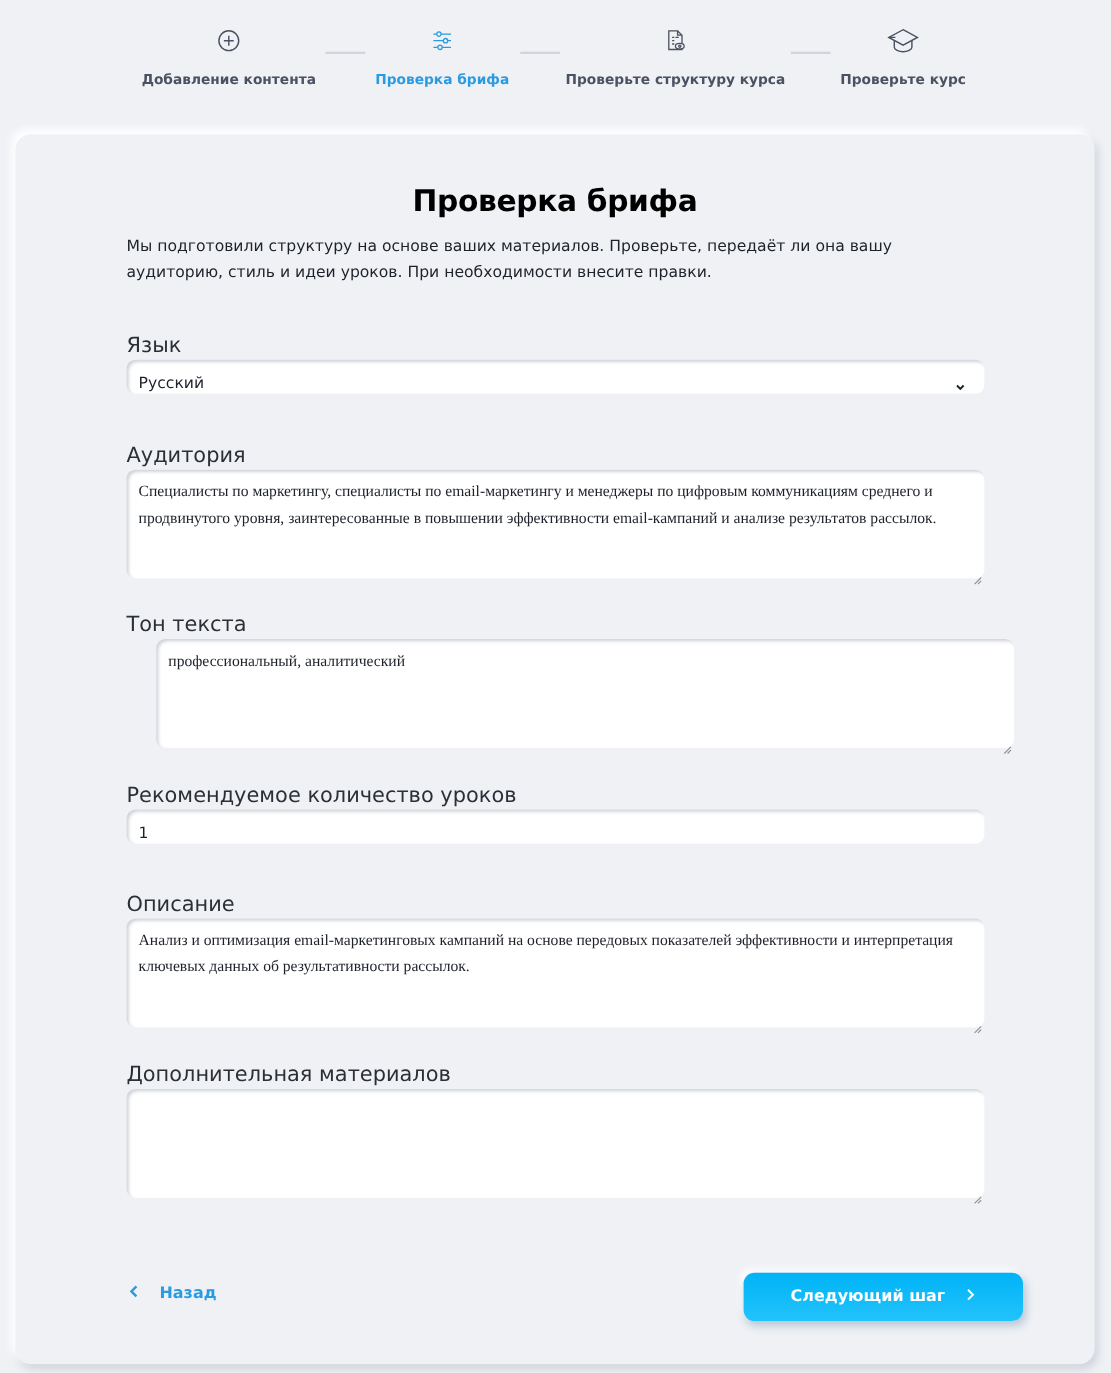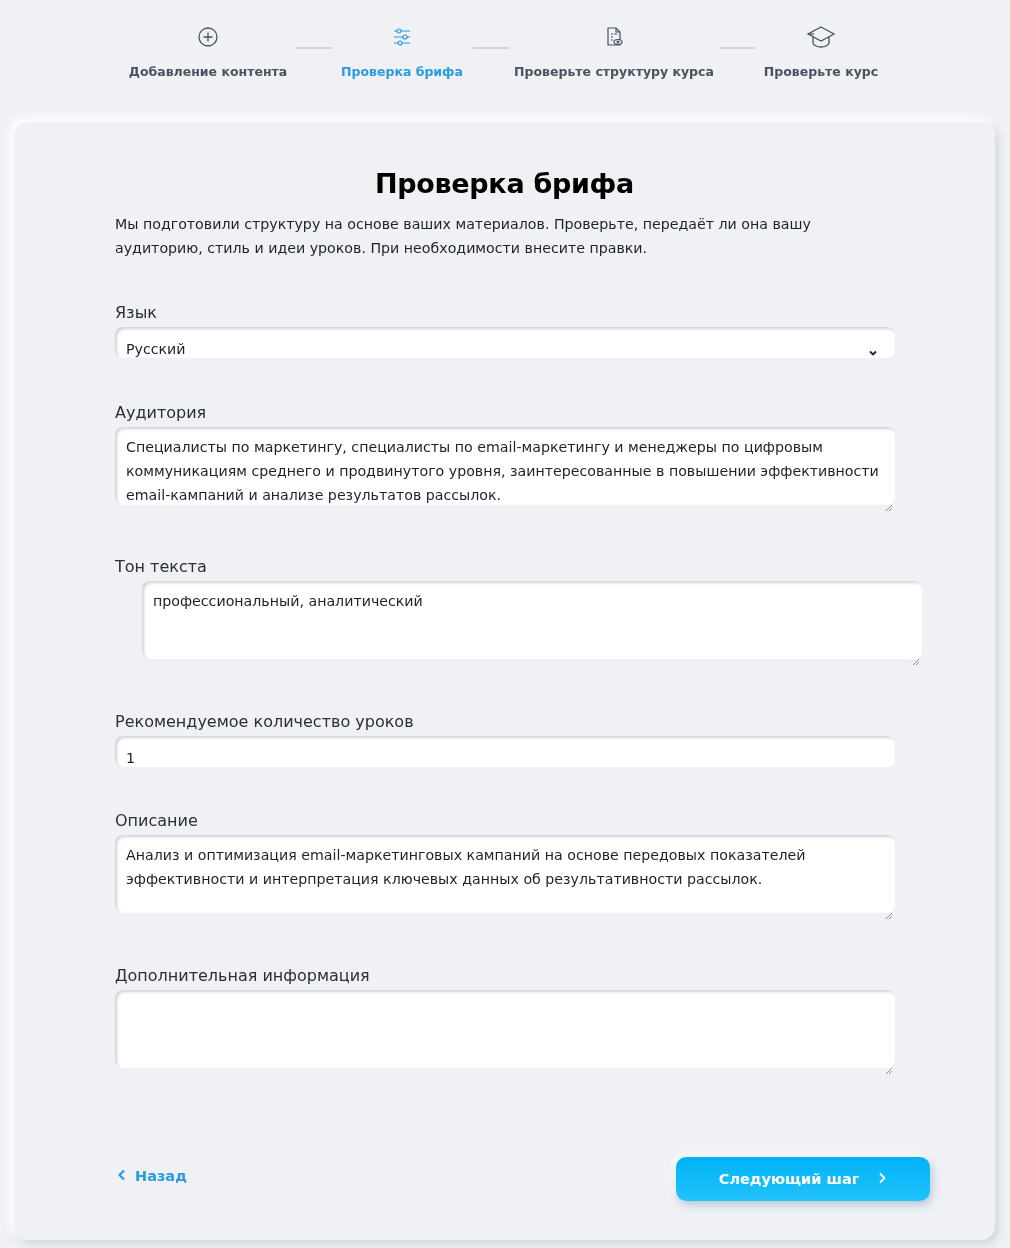--- a/index.html
+++ b/index.html
@@ -7,28 +7,28 @@
     .stepper { position: absolute; top: 0; left: 0; width: 1010px; height: 110px; }
     .step { position: absolute; top: 22px; display: flex; flex-direction: column; align-items: center; }
     .step .icon { width: 30px; height: 30px; display: flex; align-items: center; justify-content: center; }
     .step .label { margin-top: 12px; font-size: 12.5px; font-weight: bold; color: #4a5160; white-space: nowrap; }
     .step.active .label { color: #2a9be0; }
     .connector { position: absolute; top: 47px; height: 2px; background: #cfd3da; width: 36px; }
     .card { position: absolute; left: 14px; top: 122px; width: 981px; height: 1118px; background: #eff1f5; border-radius: 14px;
       box-shadow: -4px -4px 8px #ffffff, 3px 4px 8px #cdd2db; }
     .title { position: absolute; top: 46px; left: 0; width: 100%; text-align: center; font-size: 27px; font-weight: bold; color: #000; letter-spacing: -0.3px; }
     .subtitle { position: absolute; top: 90px; left: 101px; width: 780px; font-size: 14.2px; line-height: 24px; color: #1d2129; }
-    .field-label { position: absolute; left: 101px; font-size: 16px; color: #2b2f36; }
+    .field-label { position: absolute; left: 101px; font-size: 19px; color: #2b2f36; }
     .field { position: absolute; left: 101px; width: 780px; background: #fff; border-radius: 8px;
       box-shadow: inset 2px 2px 3px #cfd3da; font-size: 14.2px; color: #1d2129; padding: 12px 11px; line-height: 24px; }
     .field.single { height: 31px; padding: 10px 11px; }
-    .field.multi { height: 78px; padding: 8px 11px; }
+    .field.multi { height: 99px; padding: 8px 11px; font-family: Liberation Serif, serif; }
     .resize { position: absolute; right: 2px; bottom: 2px; width: 8px; height: 8px; }
     .chev { position: absolute; right: 16px; top: 15px; width: 12px; height: 12px; }
-    .back { position: absolute; left: 103px; top: 1046px; display: flex; align-items: center; gap: 8px; color: #2a9be0; font-weight: bold; font-size: 14.5px; cursor: pointer; }
+    .back { position: absolute; left: 103px; top: 1046px; display: flex; align-items: center; gap: 18px; color: #2a9be0; font-weight: bold; font-size: 14.5px; cursor: pointer; }
     .next { position: absolute; left: 662px; top: 1035px; width: 254px; height: 44px; border-radius: 10px;
       background: linear-gradient(180deg, #00b3f7 0%, #22c3fb 100%); box-shadow: 2px 4px 8px #b9c6d6, -3px -3px 6px #ffffff;
       display: flex; align-items: center; justify-content: center; gap: 18px; color: #fff; font-weight: bold; font-size: 14.5px; cursor: pointer; }
   </style>
 </head>
 <body>
 
 <div class="stepper">
   <div class="step" style="left:136px; width:144px;text-align:center;">
     <span class="icon">
@@ -113,21 +113,21 @@
   </div>
 
   <div class="field-label" style="top:689px;">Описание</div>
   <div class="field multi" style="top:713px;">
     <span>Анализ и оптимизация email-маркетинговых кампаний на основе передовых показателей эффективности и интерпретация ключевых данных об результативности рассылок.</span>
     <span class="resize"><svg width="8" height="8">
           <path d="M1 7L7 1M4 7L7 4" stroke="#8a8f98" stroke-width="1"></path>
         </svg></span>
   </div>
 
-  <div class="field-label" style="top:844px;">Дополнительная информация</div>
+  <div class="field-label" style="top:844px;">Дополнительная материалов</div>
   <div class="field multi" style="top:868px;">
     <span></span>
     <span class="resize"><svg width="8" height="8">
           <path d="M1 7L7 1M4 7L7 4" stroke="#8a8f98" stroke-width="1"></path>
         </svg></span>
   </div>
 
   <div class="back">
     <span>
       <svg width="10" height="12" viewBox="0 0 10 12">

